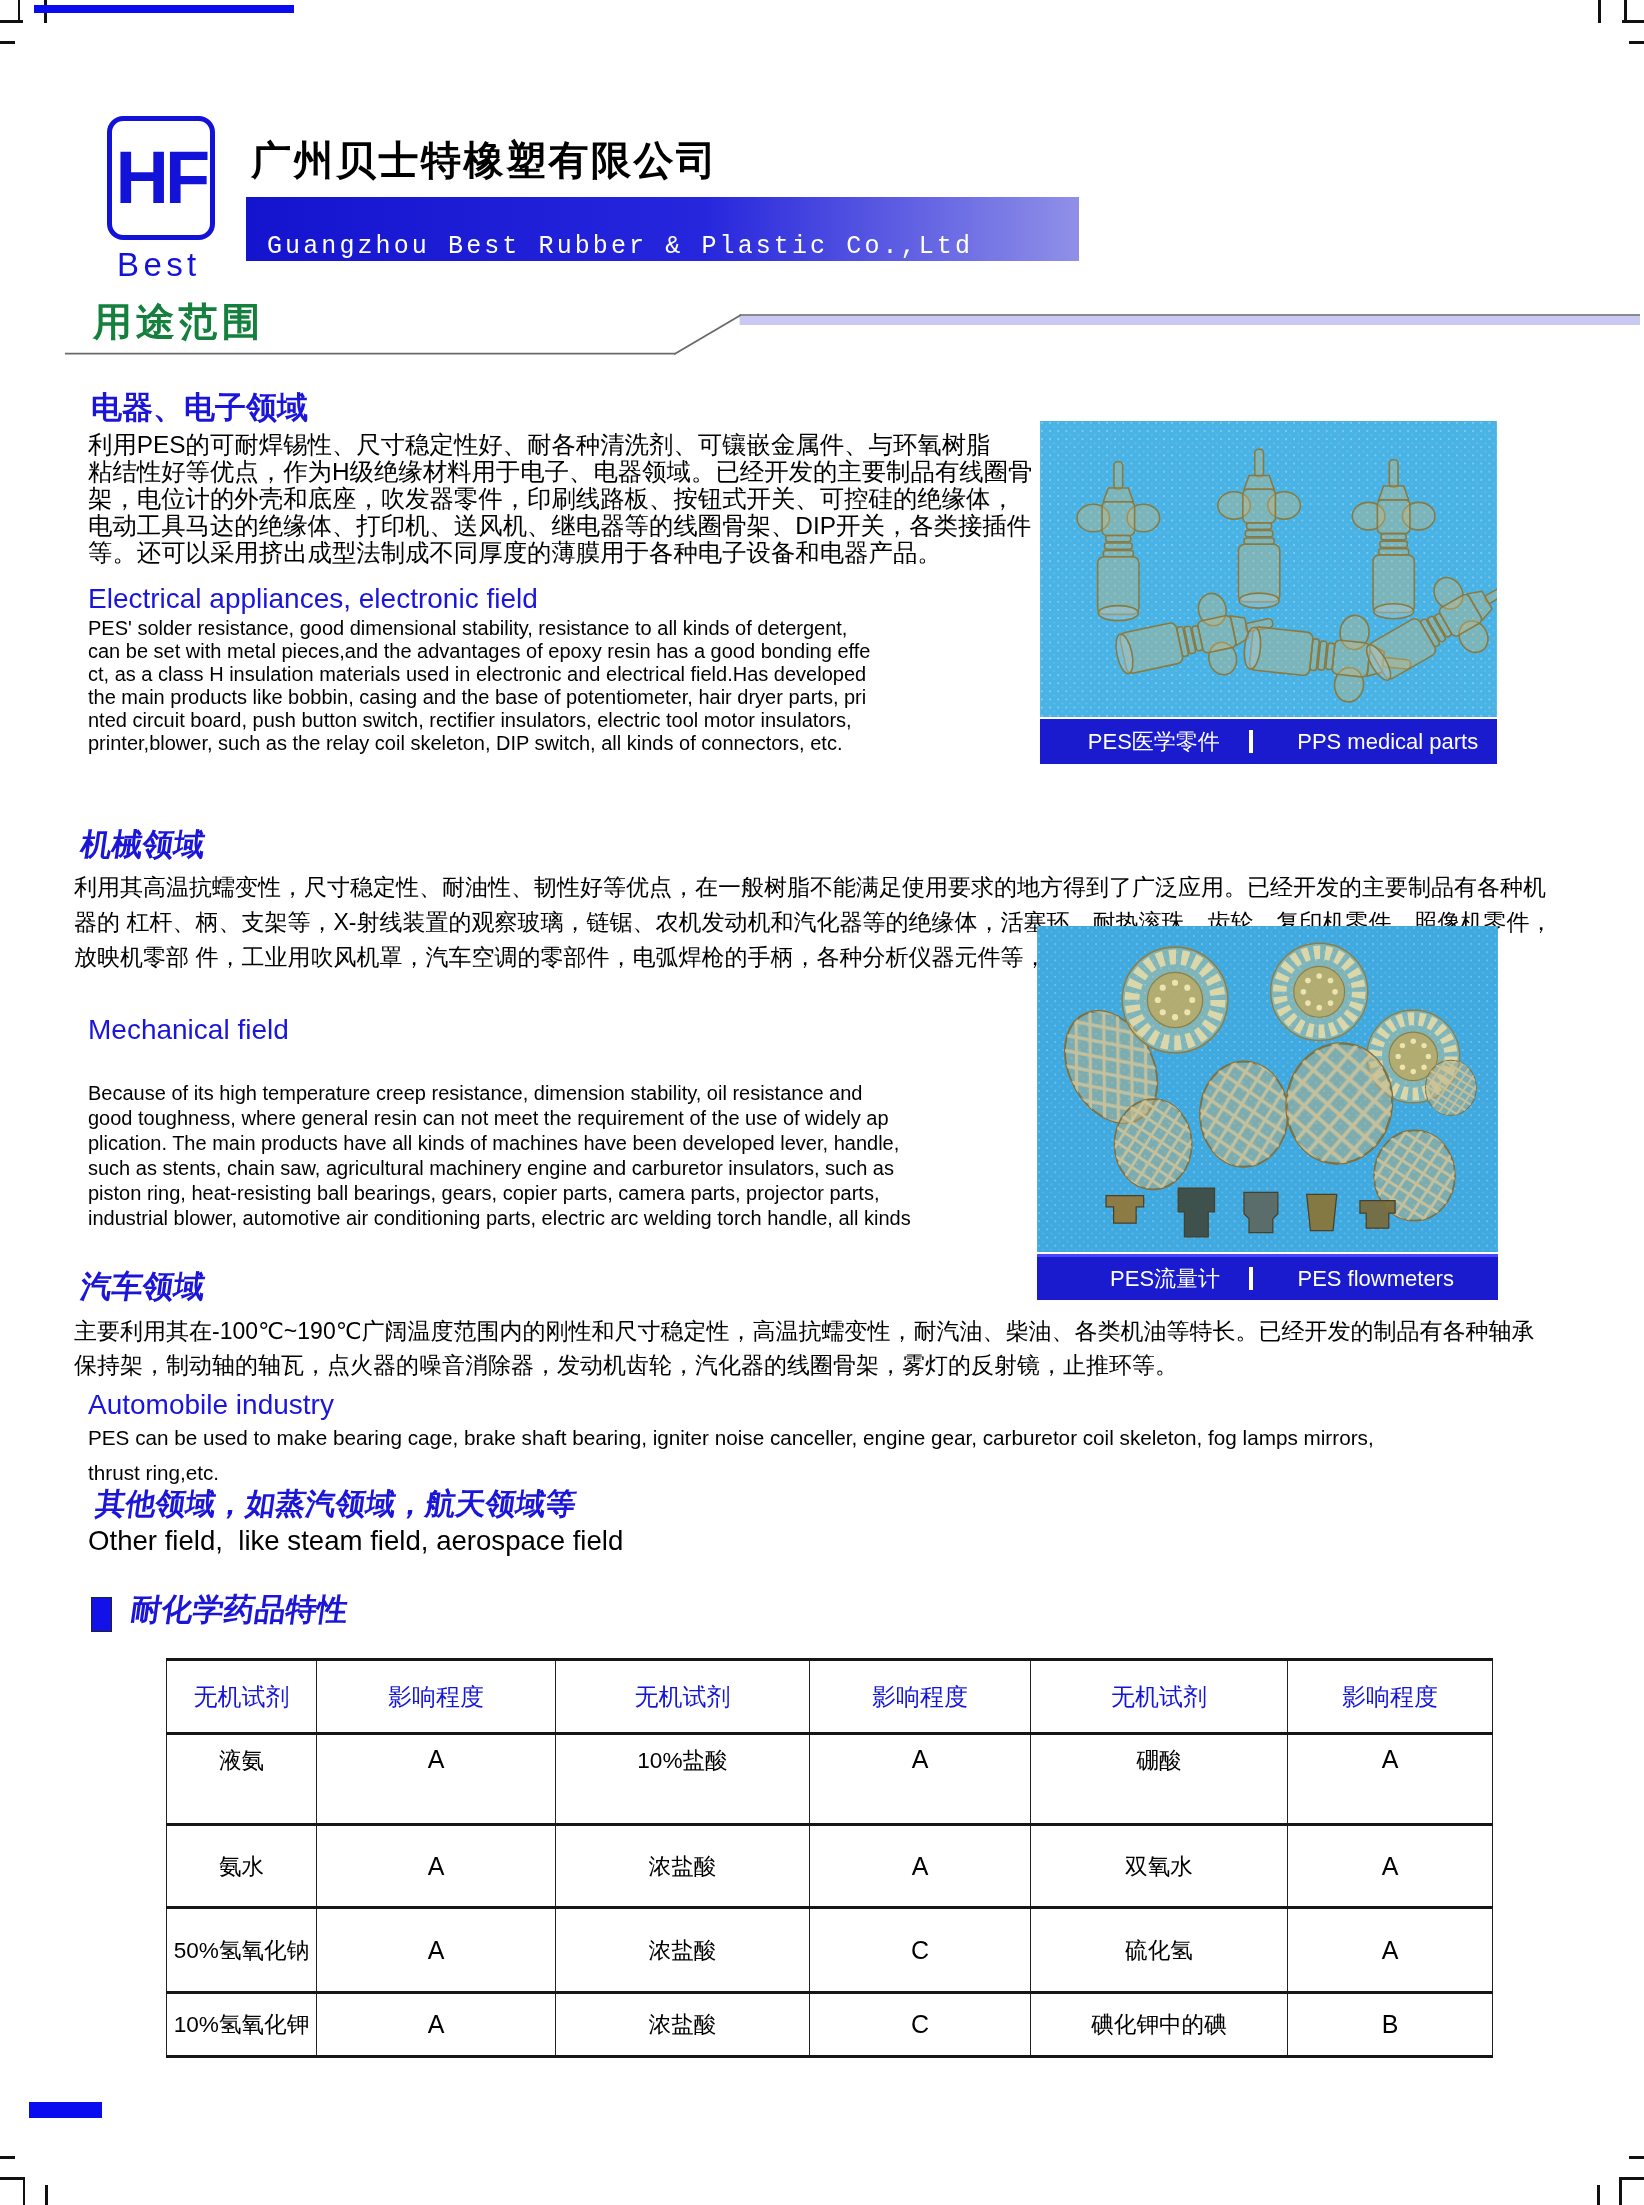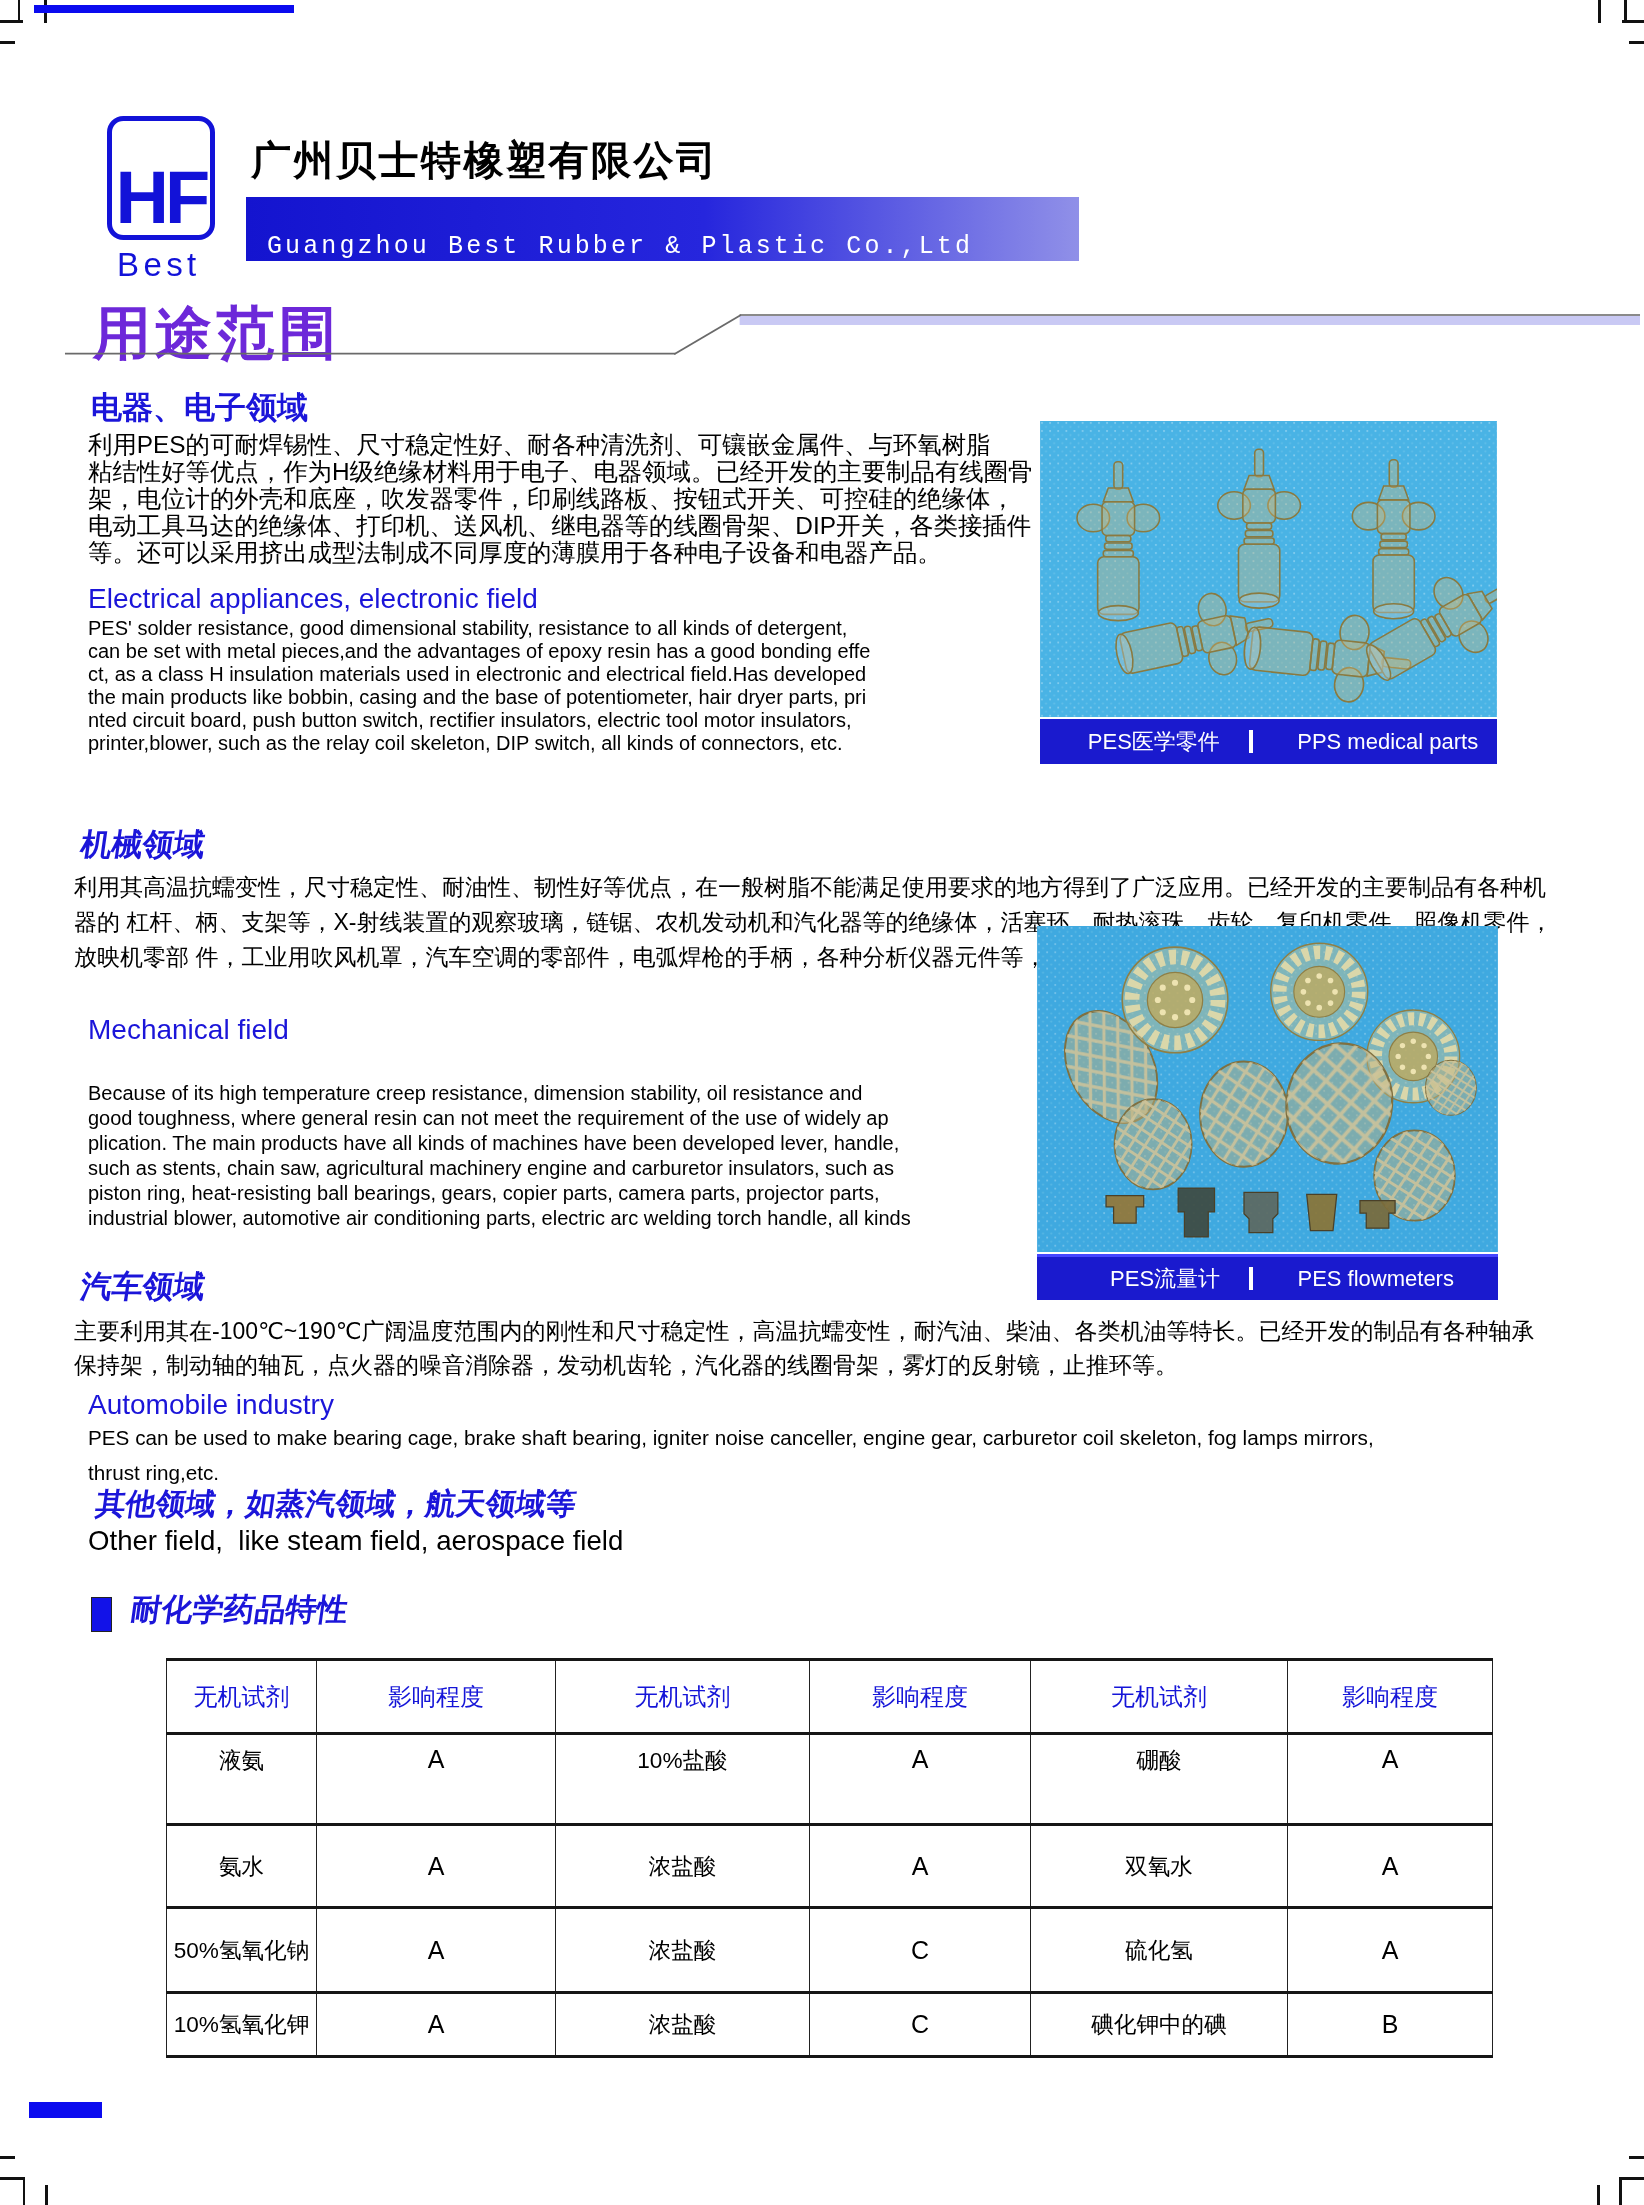--- a/index.html
+++ b/index.html
@@ -4,33 +4,33 @@
 <style>
   html,body{margin:0;padding:0;background:#fff;}
   .page{position:relative;width:1644px;height:2205px;background:#ffffff;overflow:hidden;
         font-family:"Liberation Sans","DejaVu Sans",sans-serif;color:#000;}
   .mark{position:absolute;background:#111;}
   .colorbar{position:absolute;background:#0b0bef;}
 
   
   .logo-box{position:absolute;left:107px;top:116px;width:108px;height:124px;
             border:5.6px solid #1212d8;border-radius:16.3px;box-sizing:border-box;
-            display:flex;align-items:flex-end;justify-content:center;}
+            display:flex;align-items:center;justify-content:center;}
   .logo-hf{font-size:74px;font-weight:bold;color:#1212d8;letter-spacing:-3.8px;line-height:1;}
   .logo-sub{position:absolute;left:117px;top:246px;font-size:33px;color:#1212d8;letter-spacing:4.4px;}
   .company-cn{position:absolute;left:251px;top:133px;font-size:40px;font-weight:bold;letter-spacing:2.5px;white-space:pre;}
   .en-bar{position:absolute;left:246px;top:197px;width:833px;height:64px;
           background:linear-gradient(90deg,#1414cf 0%,#2626dd 55%,#9090e8 100%);
           display:flex;align-items:flex-end;}
   .en-bar span{font-family:"Liberation Mono","DejaVu Sans Mono",monospace;color:#fff;
                font-size:25px;letter-spacing:3.1px;padding-left:21px;white-space:pre;}
 
   
-  .page-title{position:absolute;left:93px;top:295px;font-size:58px;font-weight:bold;
-              color:#6d28d9;letter-spacing:3.8px;white-space:pre;}
+  .page-title{position:absolute;left:93px;top:295px;font-size:39px;font-weight:bold;
+              color:#15803d;letter-spacing:3.8px;white-space:pre;}
   .title-rule{position:absolute;left:56px;top:310px;}
 
   .h-cn{position:absolute;color:#1b15d9;font-weight:bold;white-space:pre;}
   .h-en{position:absolute;color:#1b15d9;font-size:28px;white-space:pre;}
   .body{position:absolute;white-space:pre;}
   .oblique{transform:skewX(-8deg);transform-origin:left bottom;}
 
   
   .figure{position:absolute;}
   .figcap{height:45px;background:#1a1ace;display:flex;align-items:center;justify-content:center;}

